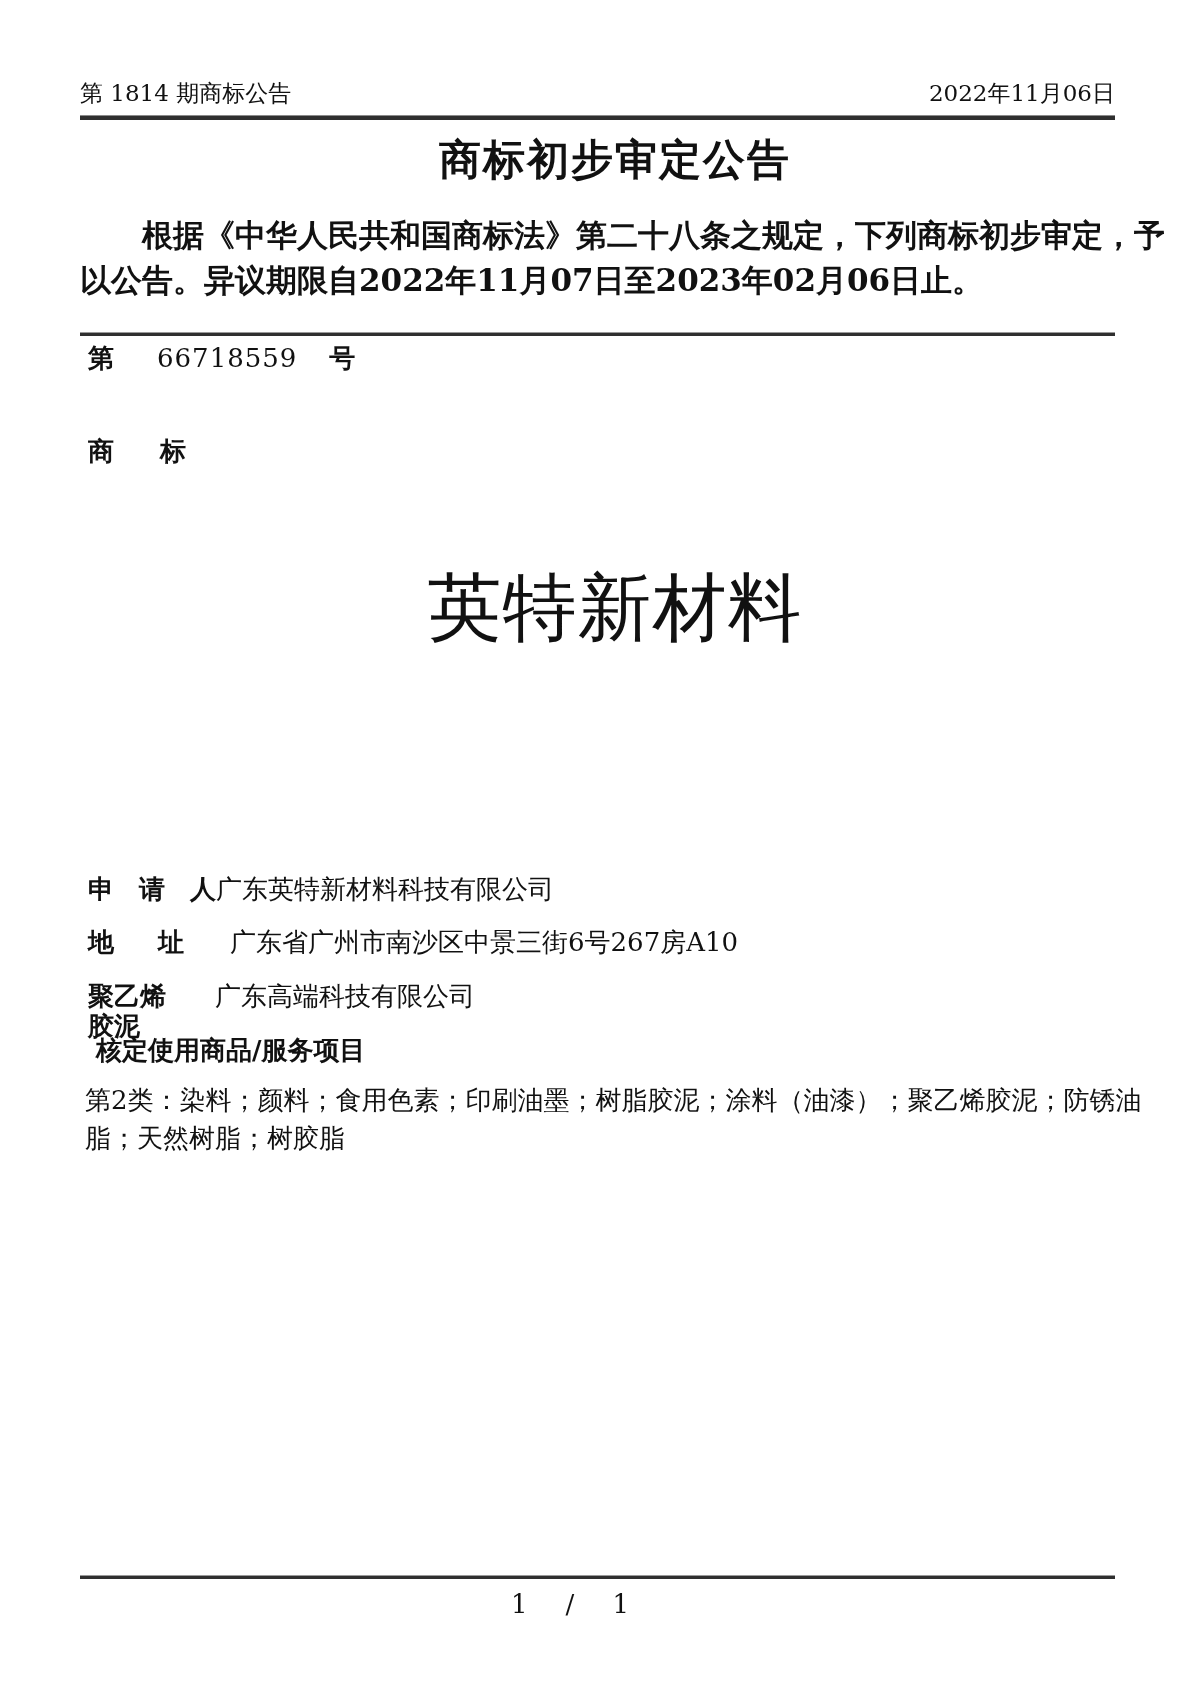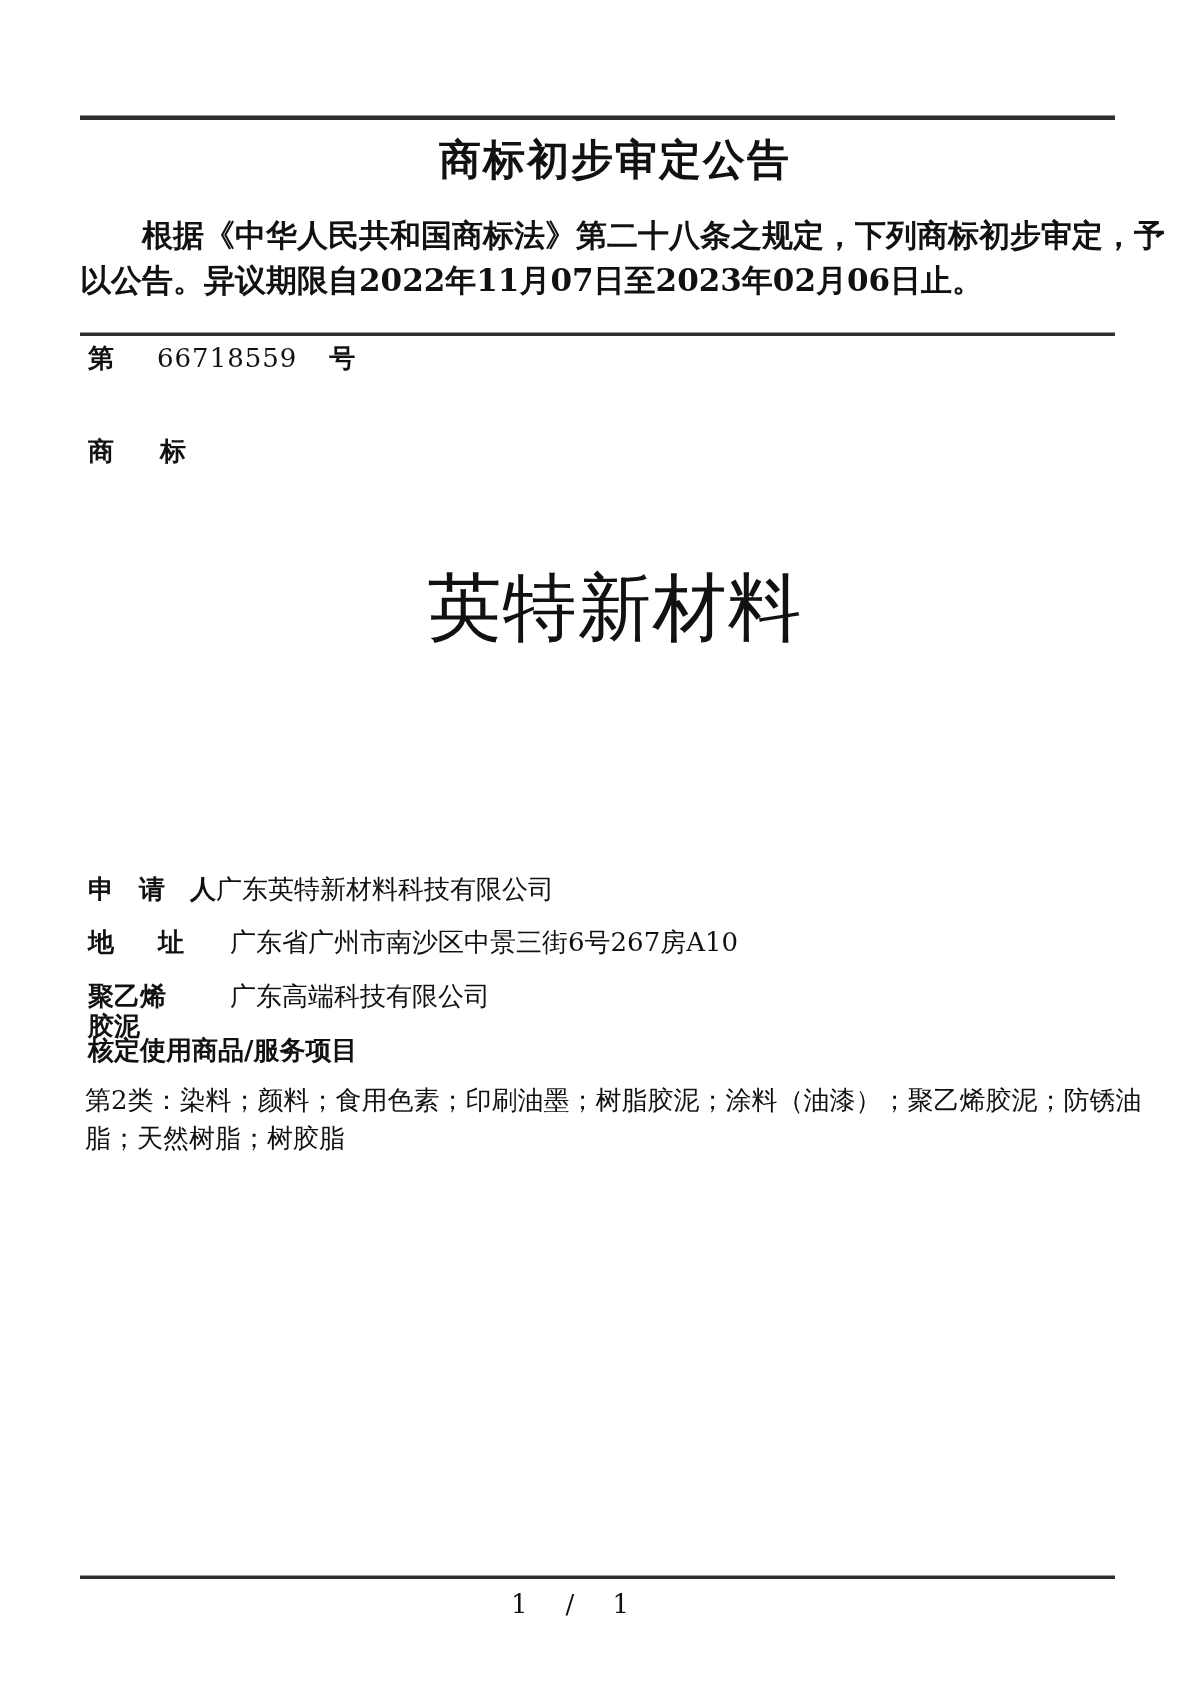--- a/index.html
+++ b/index.html
@@ -60,39 +60,43 @@
     letter-spacing: 1px; transform: translateX(20px);
   }
   .row-applicant { top: 874px; }
   .row-applicant .lbl-justify { width: 128px; }
   .row-applicant .val { margin-left: 0; }
   .row-address { top: 927px; }
   .row-address .lbl-justify { width: 96px; }
   .row-address .val { margin-left: 46px; }
   .row-agency { top: 981px; }
   .row-agency .lbl { width: 100px; }
-  .row-agency .val { margin-left: 42px; font-family: Liberation Serif, serif; }
-  .row-goods-heading { top: 1035px; font-weight: bold; }
+  .row-agency .val { margin-left: 27px; font-family: Liberation Serif, serif; }
+  .row-goods-heading { top: 1035px; font-weight: bold; margin-left: 8px; }
   .goods {
     position: absolute; left: 85px; top: 1081px; width: 1040px;
     font-size: 26px; line-height: 38px;
   }
   .goods .line { white-space: nowrap; }
   
   .pagenum {
     position: absolute; top: 1589px; left: 0; width: 100%;
     display: flex; justify-content: center; align-items: baseline; gap: 38px;
     font-size: 26px; transform: translateX(-25px);
   }
 </style>
 </head>
 <body>
 
 <div class="page">
 
+  <div class="header">
+    <span>第 1814 期商标公告</span>
+    <span>2022年11月06日</span>
+  </div>
 
   <div class="rule rule-header"></div>
 
   <h1 class="title">商标初步审定公告</h1>
 
   <div class="intro">
     <div class="line indent">根据《中华人民共和国商标法》第二十八条之规定，下列商标初步审定，予</div>
     <div class="line">以公告。异议期限自2022年11月07日至2023年02月06日止。</div>
   </div>
 

